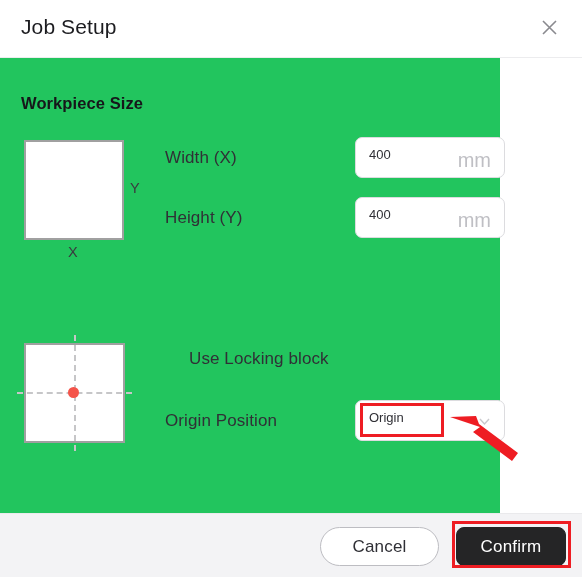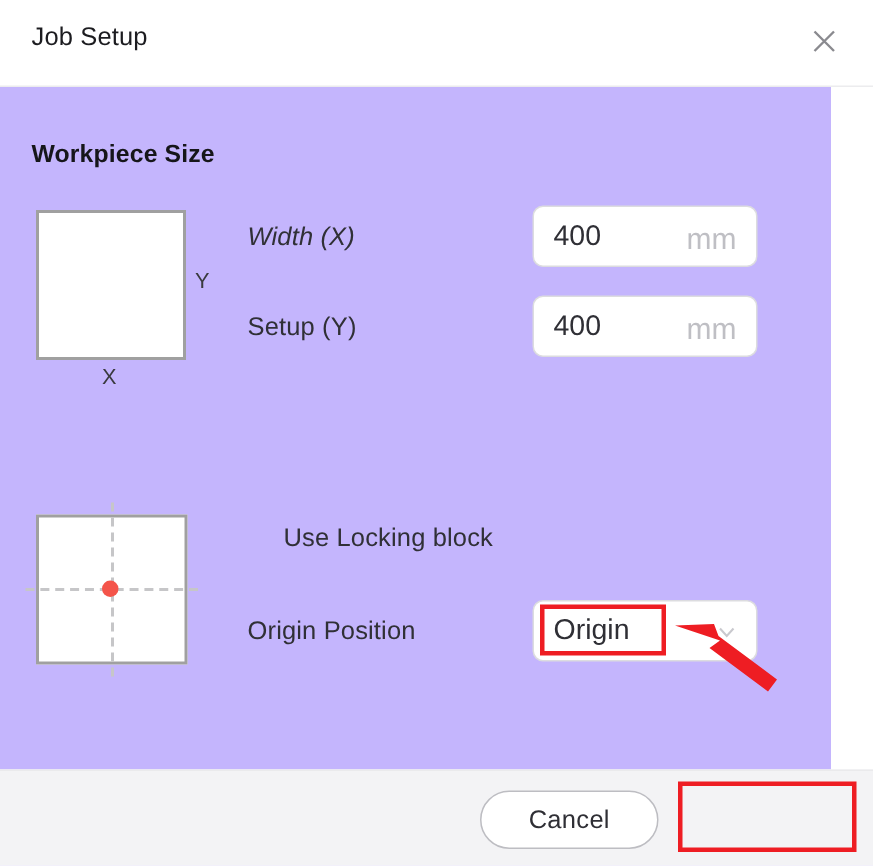--- a/index.html
+++ b/index.html
@@ -29,21 +29,21 @@
     top: 0;
     width: 582px;
     height: 58px;
     border-bottom: 1px solid #ececee;
     box-sizing: border-box;
   }
   .dialog-title {
     position: absolute;
     left: 21px;
     top: 15px;
-    font-size: 17px;
+    font-size: 21px;
     font-weight: 400;
     color: #1c1c20;
     letter-spacing: 0.1px;
   }
   .close-icon {
     position: absolute;
     right: 16px;
     top: 10px;
     width: 34px;
     height: 34px;
@@ -52,23 +52,23 @@
     justify-content: center;
     cursor: pointer;
   }
   .close-icon svg { display: block; }
 
   
   .body {
     position: absolute;
     left: 0;
     top: 58px;
-    width: 554px;
+    width: 500px;
     height: 455px;
-    background: #c4b5fd;
+    background: #22c55e;
   }
 
   .section-title {
     position: absolute;
     left: 21px;
     font-size: 16.5px;
     font-weight: bold;
     color: #16161a;
     letter-spacing: 0.1px;
   }
@@ -139,21 +139,21 @@
   }
 
   
   .field-label {
     position: absolute;
     left: 165px;
     font-size: 17px;
     color: #303036;
     letter-spacing: 0.1px;
   }
-  .field-label.width  { top: 90px; font-style: italic; }
+  .field-label.width  { top: 90px; }
   .field-label.height { top: 150px; }
   .field-label.locking { top: 291px; margin-left: 24px; }
   .field-label.origin  { top: 353px; }
 
   .field-control {
     position: absolute;
     left: 355px;
     width: 150px;
     height: 41px;
     border: 1px solid #dcdcdf;
@@ -163,21 +163,21 @@
   }
   .field-control.width   { top: 79px; }
   .field-control.height  { top: 139px; }
   .field-control.locking { top: 280px; }
   .field-control.origin  { top: 342px; }
 
   .field-value {
     position: absolute;
     left: 13px;
     top: 9px;
-    font-size: 19px;
+    font-size: 13px;
     color: #2f2f35;
   }
   .field-unit {
     position: absolute;
     right: 13px;
     top: 11px;
     font-size: 20px;
     color: #bfbfc4;
   }
   .chevron {
@@ -270,21 +270,21 @@
     <div class="ws-diagram"></div>
     <div class="ws-label-y">Y</div>
     <div class="ws-label-x">X</div>
 
     <div class="field-label width">Width (X)</div>
     <div class="field-control width">
       <span class="field-value">400</span>
       <span class="field-unit">mm</span>
     </div>
 
-    <div class="field-label height">Setup (Y)</div>
+    <div class="field-label height">Height (Y)</div>
     <div class="field-control height">
       <span class="field-value">400</span>
       <span class="field-unit">mm</span>
     </div>
 
 
     <div class="wo-diagram"></div>
     <div class="wo-dash-h"></div>
     <div class="wo-dash-v"></div>
     <div class="wo-dot"></div>
@@ -298,20 +298,21 @@
         <svg width="15" height="15" viewBox="0 0 15 15">
           <path d="M3 5 L7.5 10 L12 5" stroke="#c9c9ce" stroke-width="1.4" fill="none"></path>
         </svg>
       </span>
     </div>
 
   </div>
 
   <div class="footer">
     <div class="btn btn-cancel">Cancel</div>
+    <div class="btn btn-confirm">Confirm</div>
   </div>
 
   <div class="anno-box anno-center"></div>
   <div class="anno-box anno-confirm"></div>
   <div class="anno-arrow">
     <svg width="110" height="60" viewBox="0 0 110 60">
       <path d="M10 12 L40 22 L33 27 L72 56 L78 48 L39 19 L36 11 Z" fill="#ee1d23"></path>
     </svg>
   </div>
 

